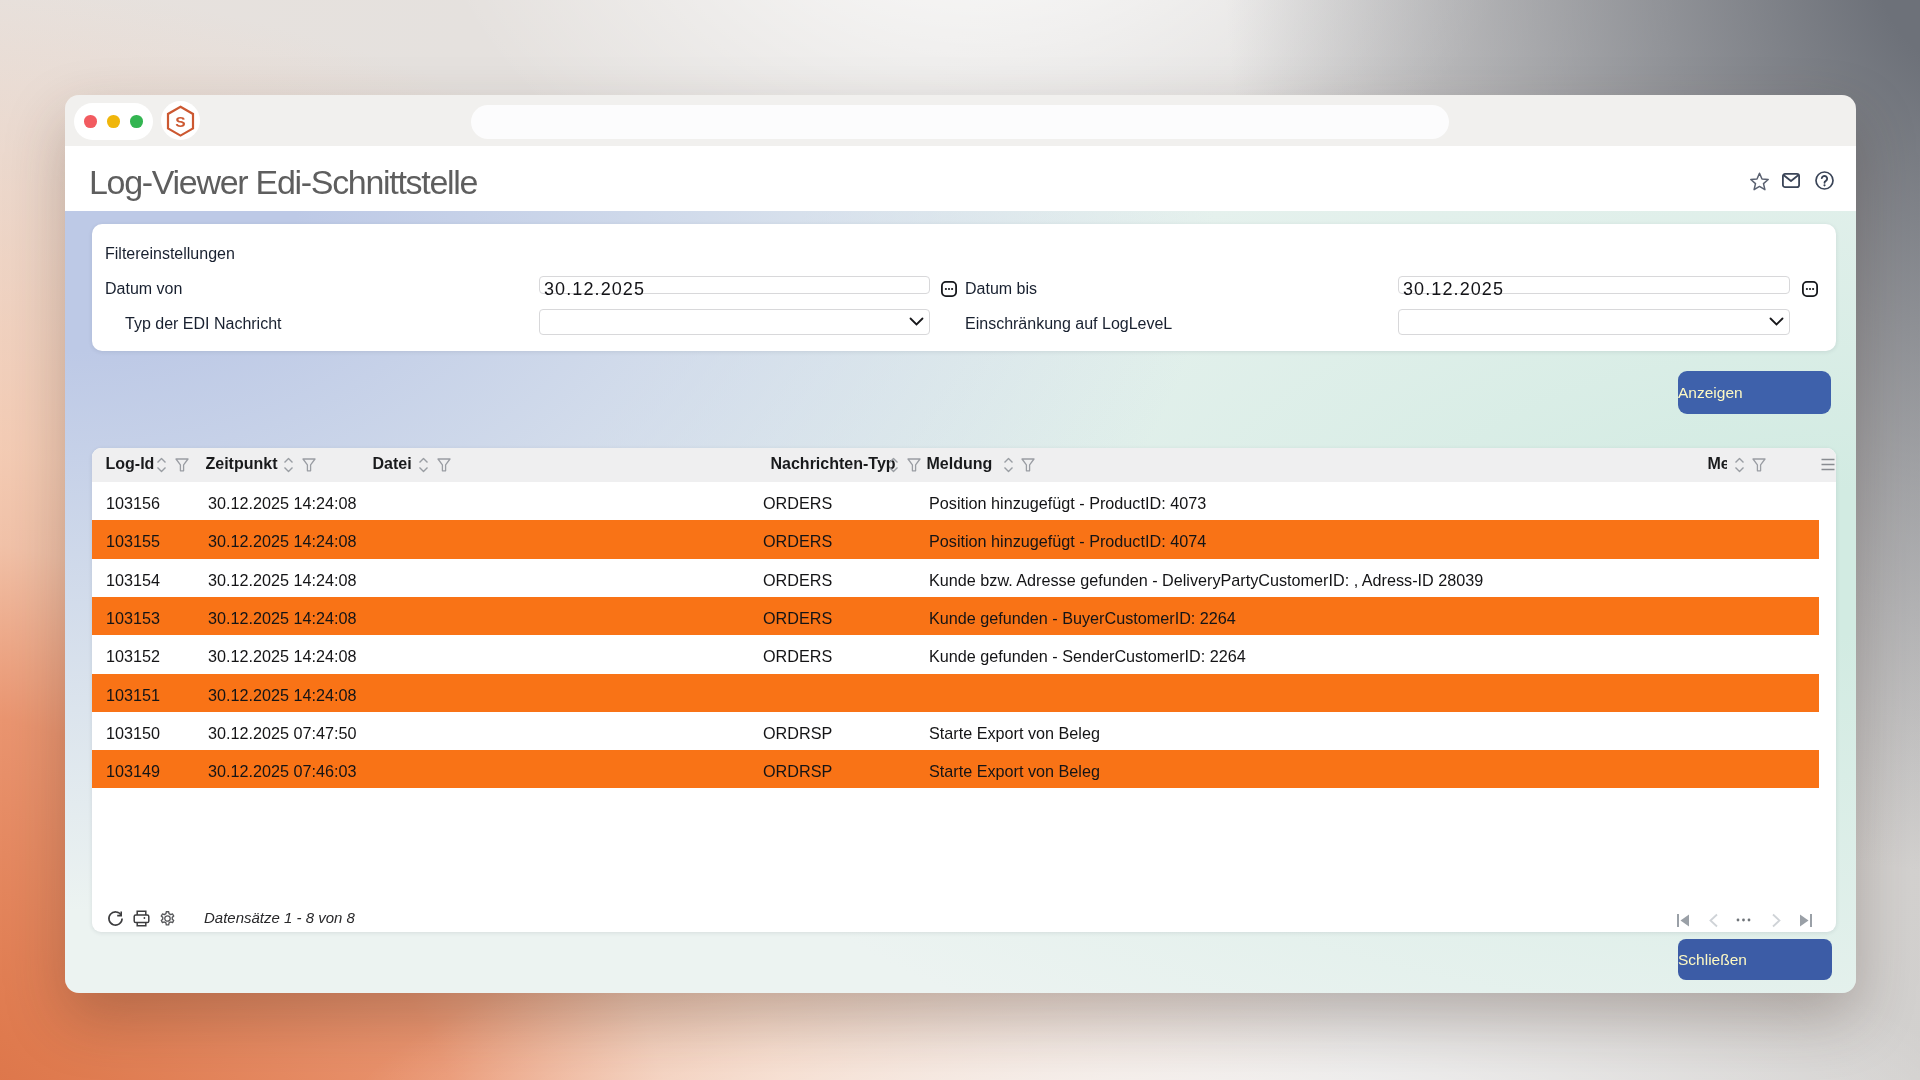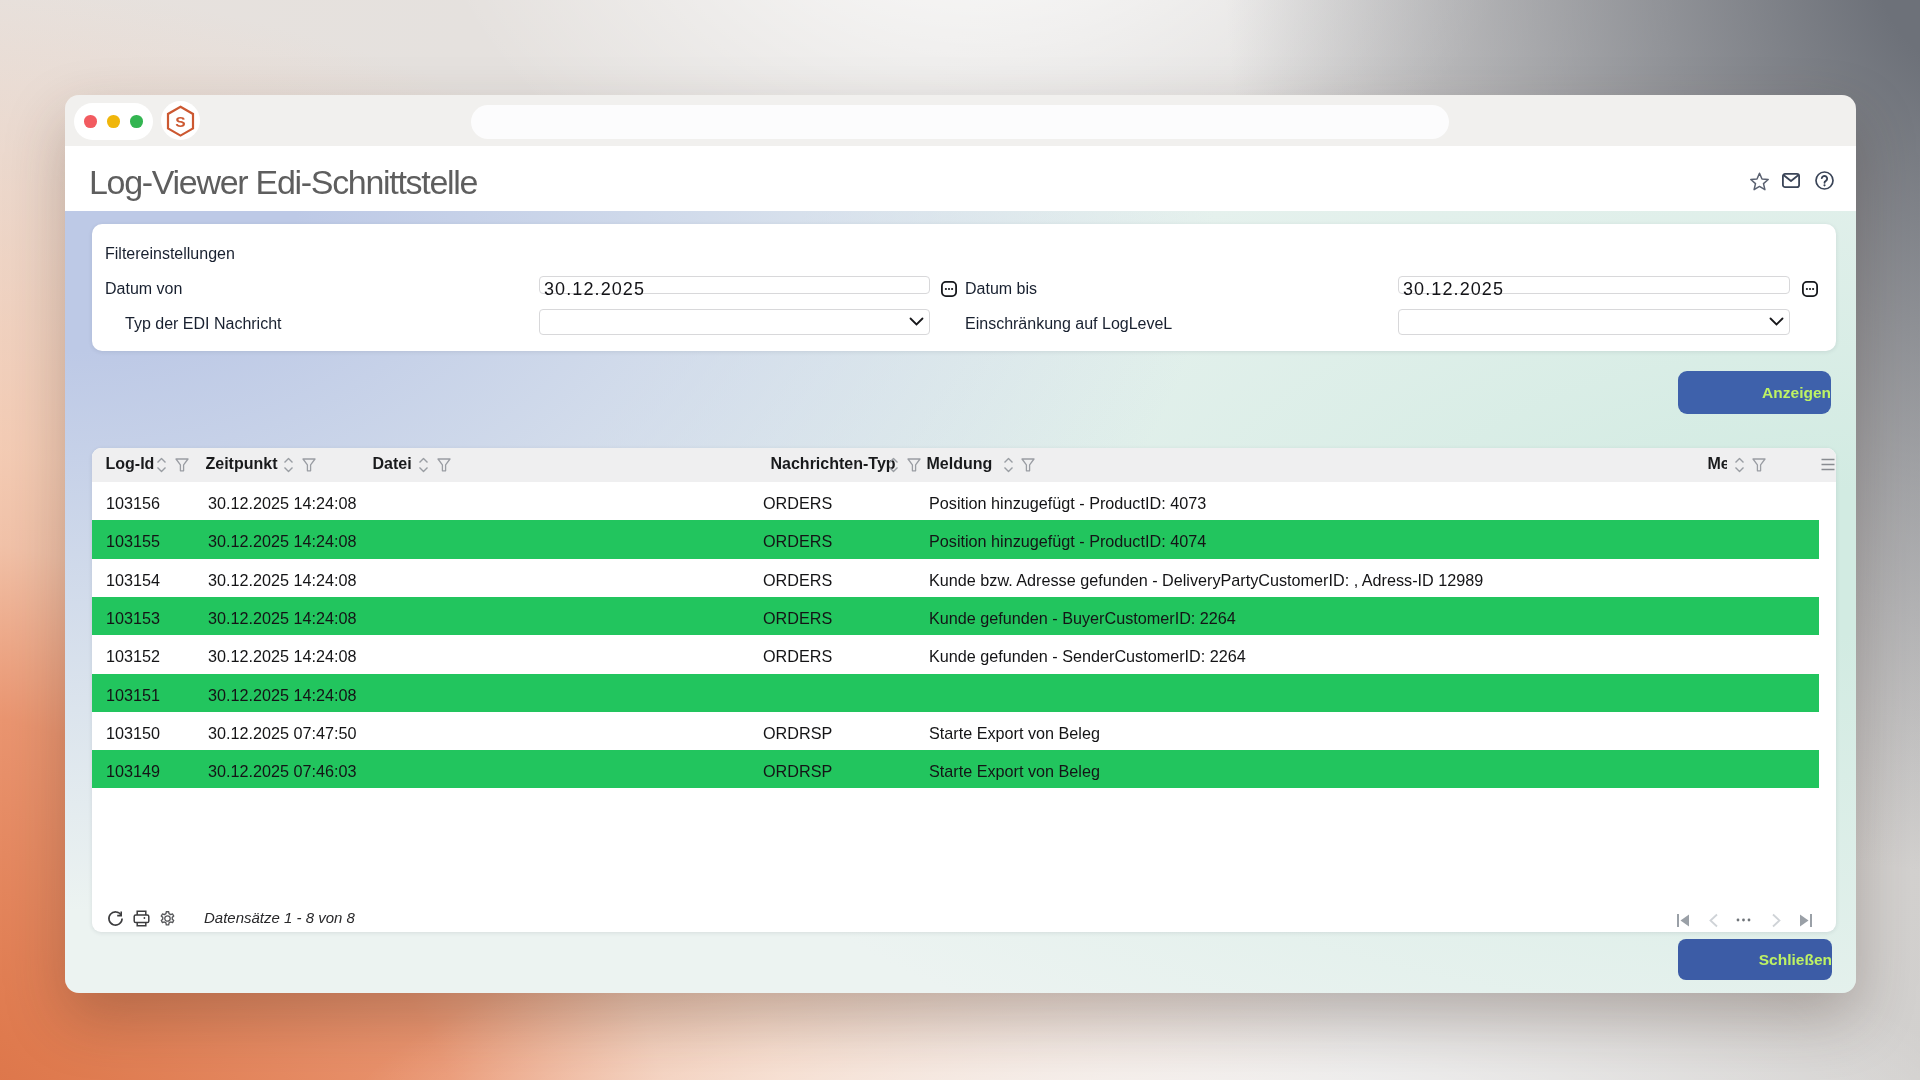--- a/index.html
+++ b/index.html
@@ -35,28 +35,28 @@
     background-color:#ecf3f1;
     background-image:
       radial-gradient(1150px 700px at 0% 0%, #bdc9e6 0%, #bdc9e6 20%, rgba(189,201,230,0) 100%),
       radial-gradient(1300px 600px at 100% 45%, #d2ebe2 0%, #d2ebe2 12%, rgba(210,235,226,0) 100%);
   }
   .card { position:absolute; background:#fff; border-radius:10px; box-shadow:0 1px 4px rgba(30,40,60,0.10); }
   .fcard { left:27px; top:13px; width:1744px; height:127px; }
   .flabel { position:absolute; font-size:16px; color:#18202f; white-space:nowrap; }
   .finput { position:absolute; background:#fff; border:1px solid #d8d8da; border-radius:4px; height:18px; font-size:16.5px; color:#16161a; }
   .ftext { position:absolute; left:4px; top:1.5px; font-size:18px; letter-spacing:1.1px; color:#141418; }
-  .btn { position:absolute; background:#3e61ab; color:#bef264; text-align:right; font-size:15.5px; border-radius:9px;font-weight:bold; }
+  .btn { position:absolute; background:#3e61ab; color:#fef9c3; text-align:left; font-size:15.5px; border-radius:9px; }
   .tcard { left:27px; top:237px; width:1744px; height:484px; border-radius:9px; overflow:hidden; }
   .thead { position:absolute; left:0; top:0; width:100%; height:34px; background:#efeff0; }
   .th { position:absolute; top:7px; margin-left:-2.5px; font-size:16px; font-weight:bold; color:#191a1c; white-space:nowrap; }
   .sorti { position:absolute; top:8px; }
   .funli { position:absolute; top:10px; }
   .trow { position:absolute; left:0; width:1727px; height:38.3px; }
-  .trow.odd { background:#22c55e;padding-left:8px; }
+  .trow.odd { background:#f97316;padding-left:8px; }
   .td { position:absolute; top:12px; font-size:16.2px; color:#141416; white-space:nowrap; }
   .dcount { position:absolute; left:112px; top:460.5px; font-size:15px; font-style:italic; color:#28282a;text-align:center; }
 </style>
 </head>
 <body>
 <div class="window">
   <div class="titlebar">
     <div class="tpill">
       <div class="tl r"></div>
         <div class="tl y"></div>
@@ -179,21 +179,21 @@
       <div class="trow odd" style="top:72.3px;">
         <span class="td" style="left:14px;">103155</span>
           <span class="td" style="left:116px;">30.12.2025 14:24:08</span>
           <span class="td" style="left:671px;">ORDERS</span>
           <span class="td" style="left:837px;">Position hinzugefügt - ProductID: 4074</span>
       </div>
       <div class="trow" style="top:110.6px;">
         <span class="td" style="left:14px;">103154</span>
           <span class="td" style="left:116px;">30.12.2025 14:24:08</span>
           <span class="td" style="left:671px;">ORDERS</span>
-          <span class="td" style="left:837px;">Kunde bzw. Adresse gefunden - DeliveryPartyCustomerID: , Adress-ID 12989</span>
+          <span class="td" style="left:837px;">Kunde bzw. Adresse gefunden - DeliveryPartyCustomerID: , Adress-ID 28039</span>
       </div>
       <div class="trow odd" style="top:148.9px;">
         <span class="td" style="left:14px;">103153</span>
           <span class="td" style="left:116px;">30.12.2025 14:24:08</span>
           <span class="td" style="left:671px;">ORDERS</span>
           <span class="td" style="left:837px;">Kunde gefunden - BuyerCustomerID: 2264</span>
       </div>
       <div class="trow" style="top:187.2px;">
         <span class="td" style="left:14px;">103152</span>
           <span class="td" style="left:116px;">30.12.2025 14:24:08</span>

